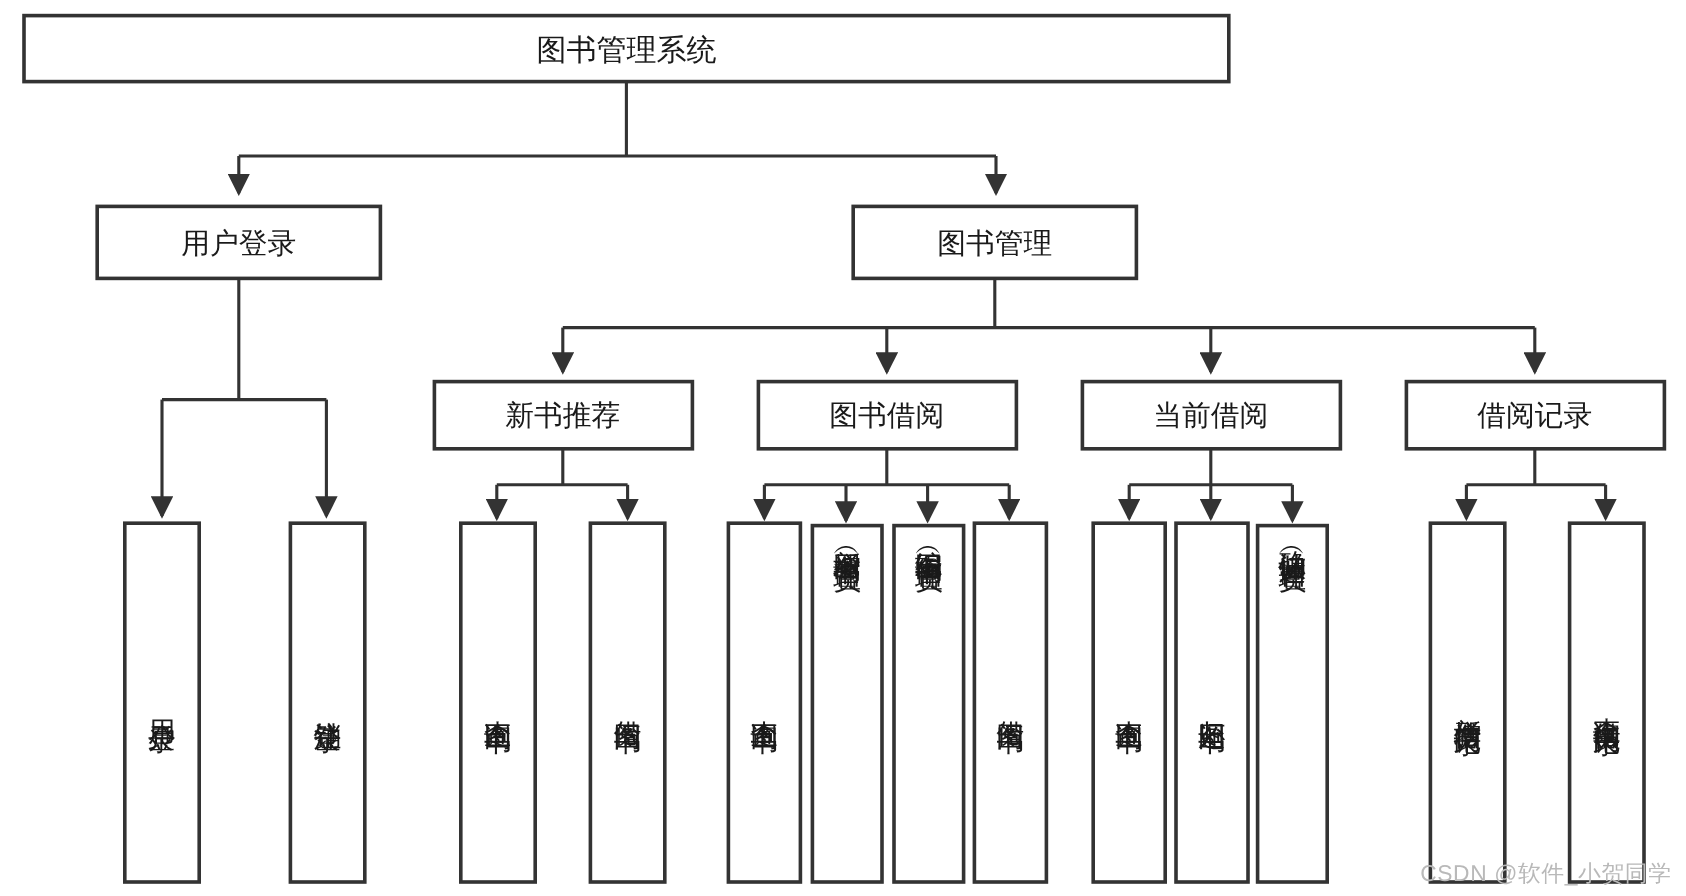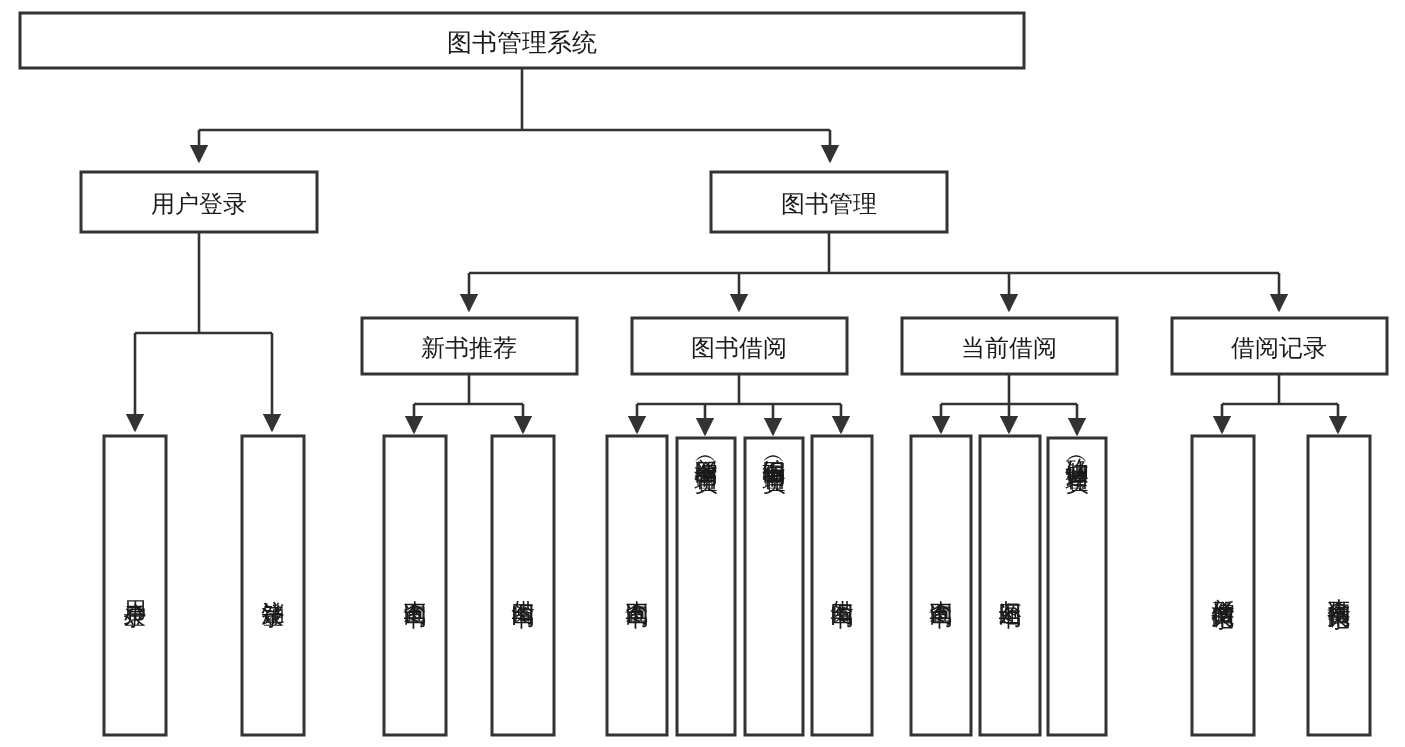--- a/index.html
+++ b/index.html
@@ -268,14 +268,15 @@
     <span class="vlabel">确认归还（管理员）</span>
   </div>
 
   <div class="vlabel-wrap" style="left:1192px; top:436px; width:62px; height:299px;">
     <span class="vlabel">新增借阅记录</span>
   </div>
   <div class="vlabel-wrap" style="left:1308px; top:436px; width:62px; height:299px;">
     <span class="vlabel">查询借阅记录</span>
   </div>
 
+  <div class="watermark">CSDN @软件_小贺同学</div>
 
 </div>
 
 </body></html>

